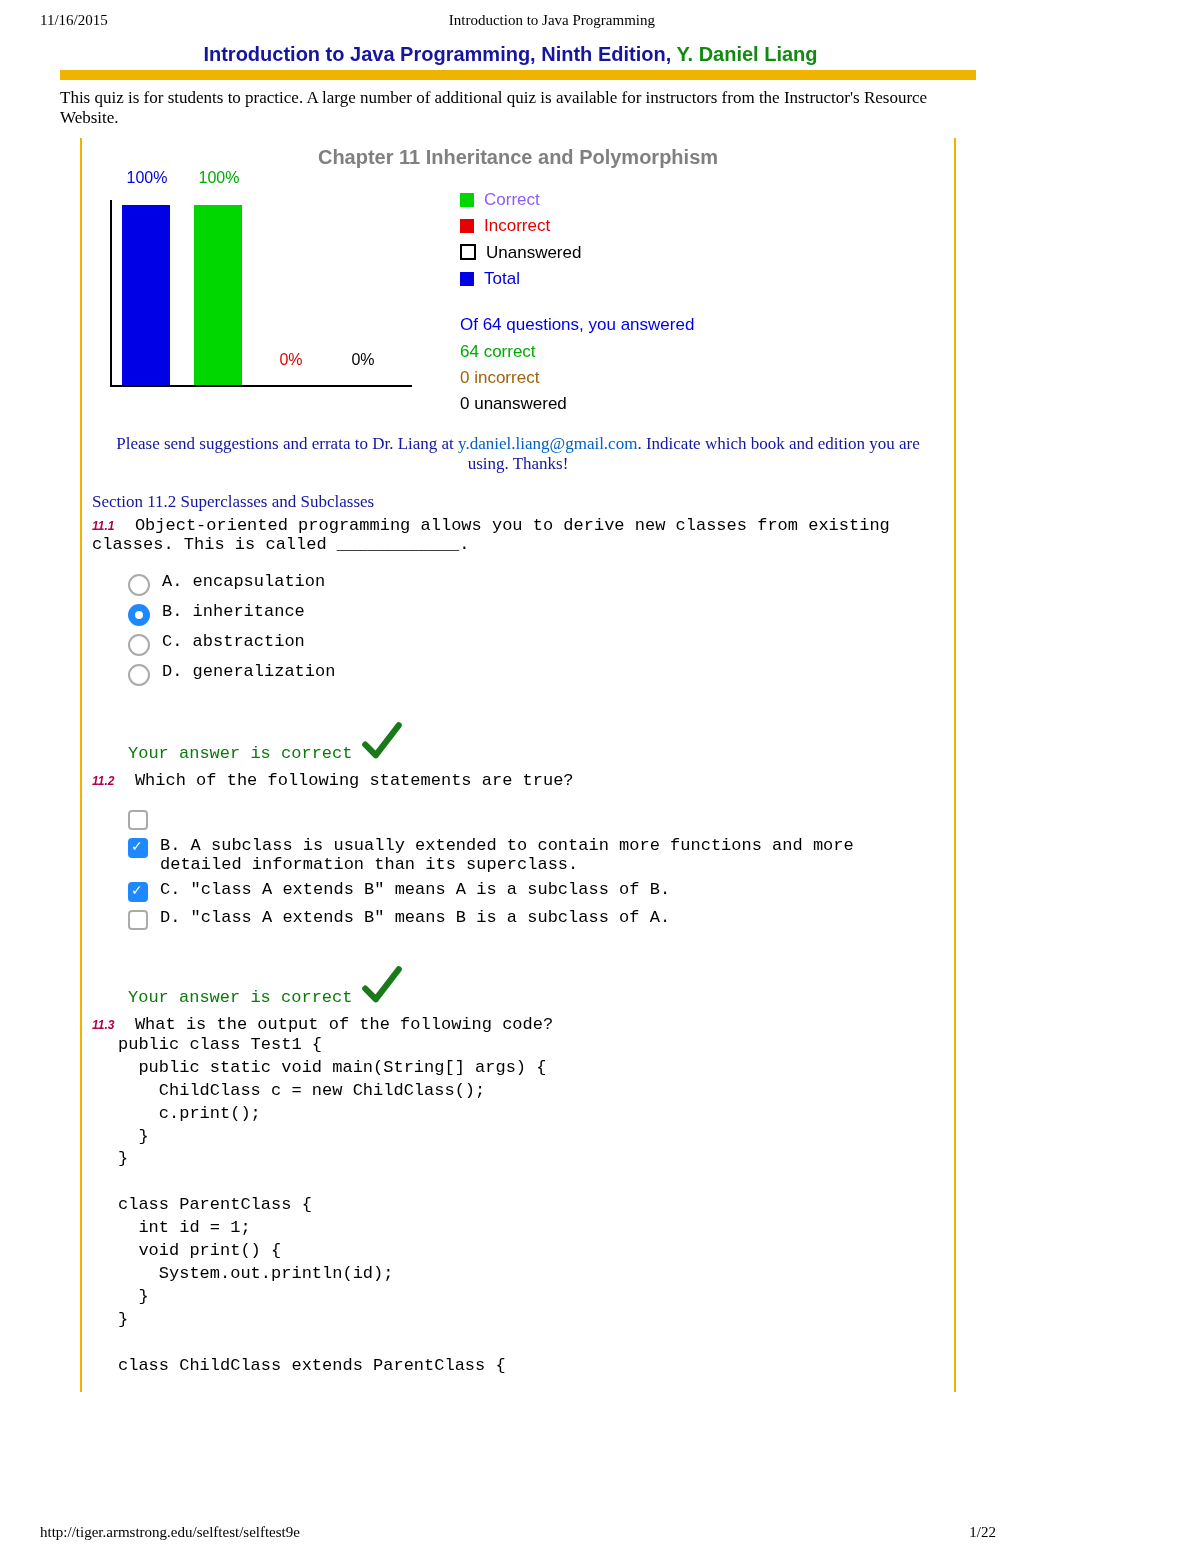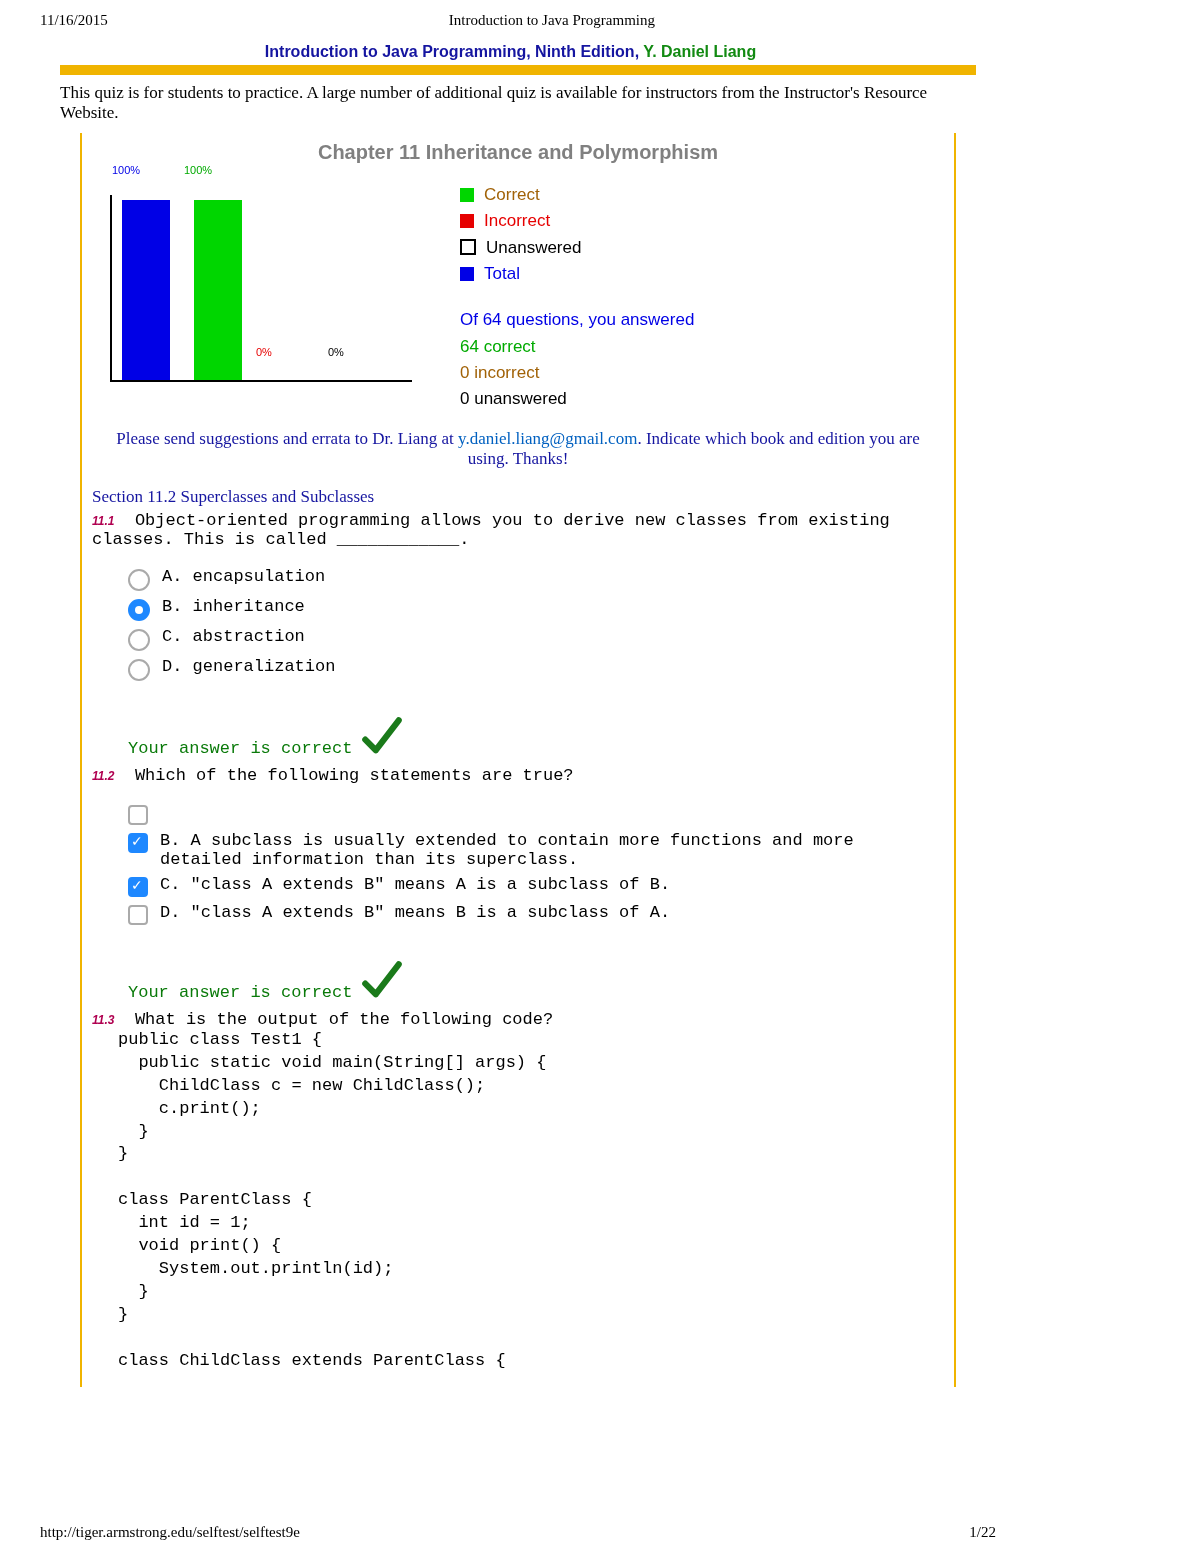--- a/index.html
+++ b/index.html
@@ -19,21 +19,21 @@
   .header-row {
     display: flex;
     justify-content: space-between;
     font-size: 15px;
     padding: 12px 40px 6px 40px;
   }
   .title-row {
     text-align: center;
     font-family: Verdana, Arial, sans-serif;
     font-weight: bold;
-    font-size: 16px;
+    font-size: 20px;
     color: #1515a0;
     padding: 8px 15px 4px 0;
   }
   .title-author { color: #128a12; }
   .gold-bar {
     background: #f0b400;
     height: 10px;
     margin: 0 60px;
   }
   .intro {
@@ -73,23 +73,23 @@
     height: 185px;
   }
   .bar {
     position: absolute;
     bottom: 2px;
     width: 48px;
   }
   .bar-label {
     position: absolute;
     width: 70px;
-    text-align: left;
+    text-align: center;
     font-family: Arial, sans-serif;
-    font-size: 11px;
+    font-size: 16px;
   }
   .legend {
     font-family: Arial, sans-serif;
     font-size: 17px;
     line-height: 1.55;
   }
   .swatch {
     display: inline-block;
     width: 14px; height: 14px;
     margin-right: 10px;
@@ -216,21 +216,21 @@
         <div class="chart-axis"></div>
         <div class="bar" style="left:22px;height:180px;background:#0000e6"></div>
         <div class="bar-label" style="left:12px;top:-18px;color:#0000e6">100%</div>
         <div class="bar" style="left:94px;height:180px;background:#00d600"></div>
         <div class="bar-label" style="left:84px;top:-18px;color:#00aa00">100%</div>
         <div class="bar-label" style="left:156px;top:164px;color:#e60000">0%</div>
         <div class="bar-label" style="left:228px;top:164px;color:#000">0%</div>
       </div>
 
       <div class="legend">
-        <div><span class="swatch" style="background:#00d600"></span><span style="color:#a16207">Correct</span></div>
+        <div><span class="swatch" style="background:#00d600"></span><span style="color:#8b5cf6">Correct</span></div>
         <div><span class="swatch" style="background:#e60000"></span><span style="color:#e60000">Incorrect</span></div>
         <div><span class="swatch sw-outline"></span><span>Unanswered</span></div>
         <div><span class="swatch" style="background:#0000e6"></span><span style="color:#0000e6">Total</span></div>
         <div class="summary-line" style="color:#0000e6">Of 64 questions, you answered</div>
         <div style="color:#00aa00">64 correct</div>
         <div style="color:#a16207">0 incorrect</div>
         <div>0 unanswered</div>
       </div>
     </div>
 

